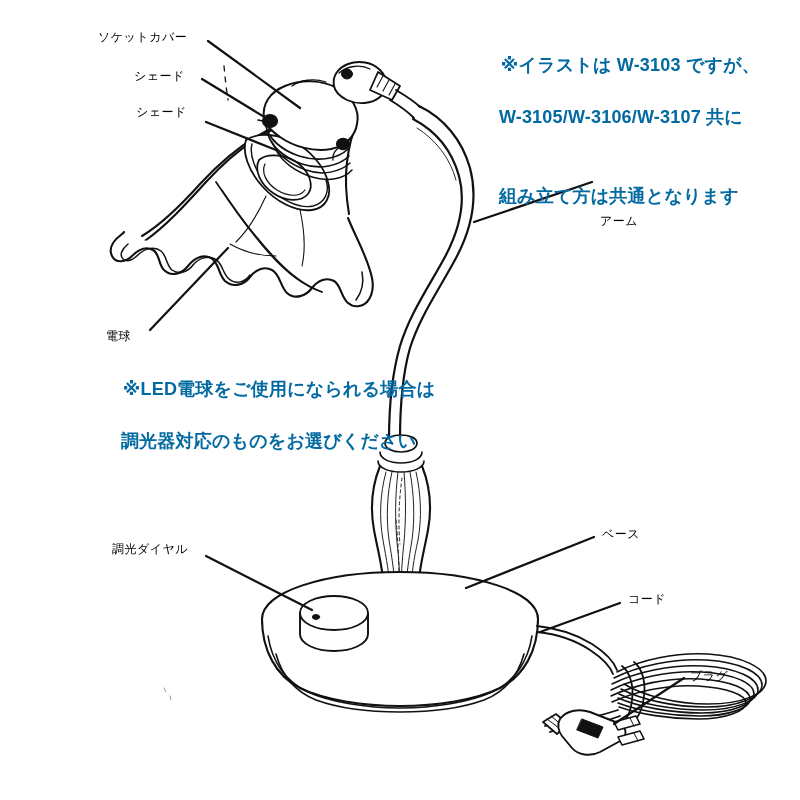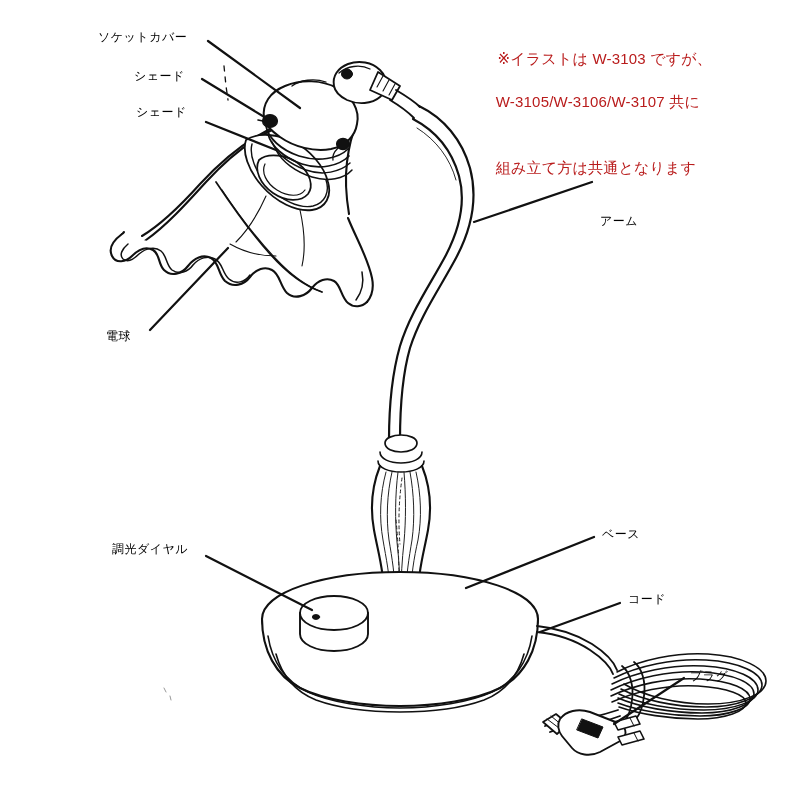--- a/index.html
+++ b/index.html
@@ -26,26 +26,26 @@
     position:absolute;
     font-size:12px;
     line-height:1.05;
     letter-spacing:0.5px;
     white-space:nowrap;
     color:#000;
     font-weight:500;
   }
   .note{
     position:absolute;
-    font-size:15px;
+    font-size:18px;
     line-height:1.45;
     letter-spacing:0.2px;
-    color:#b91c1c;
+    color:#0369a1;
     white-space:pre;
-    font-weight:400;
+    font-weight:700;
   }
   .note-indent{ padding-left:1.05em; display:block; }
   
   #lbl-socket-cover{ left:98px;  top:31px; }
   #lbl-fixing-screw{ left:134px; top:70px; }
   #lbl-shade{        left:136px; top:106px; }
   #lbl-arm{          left:600px; top:175px;margin-top:40px; }
   #lbl-bulb{         left:106px; top:330px;text-align:center; }
   #lbl-dimmer{       left:112px; top:543px; }
   #lbl-base{         left:602px; top:528px; }
@@ -329,14 +329,18 @@
   <div class="label" id="lbl-cord">コード</div>
 
   <div class="label" id="lbl-plug">プラグ</div>
 
   <div class="note" id="note-model">
     <span>※イラストは W-3103 ですが、</span>
     <span class="note-indent">W-3105/W-3106/W-3107 共に</span>
     <span class="note-indent">組み立て方は共通となります</span>
   </div>
 
+  <div class="note" id="note-bulb">
+    <span>※LED電球をご使用になられる場合は</span>
+    <span class="note-indent">調光器対応のものをお選びください</span>
+  </div>
 
 </div>
 
 </body></html>

